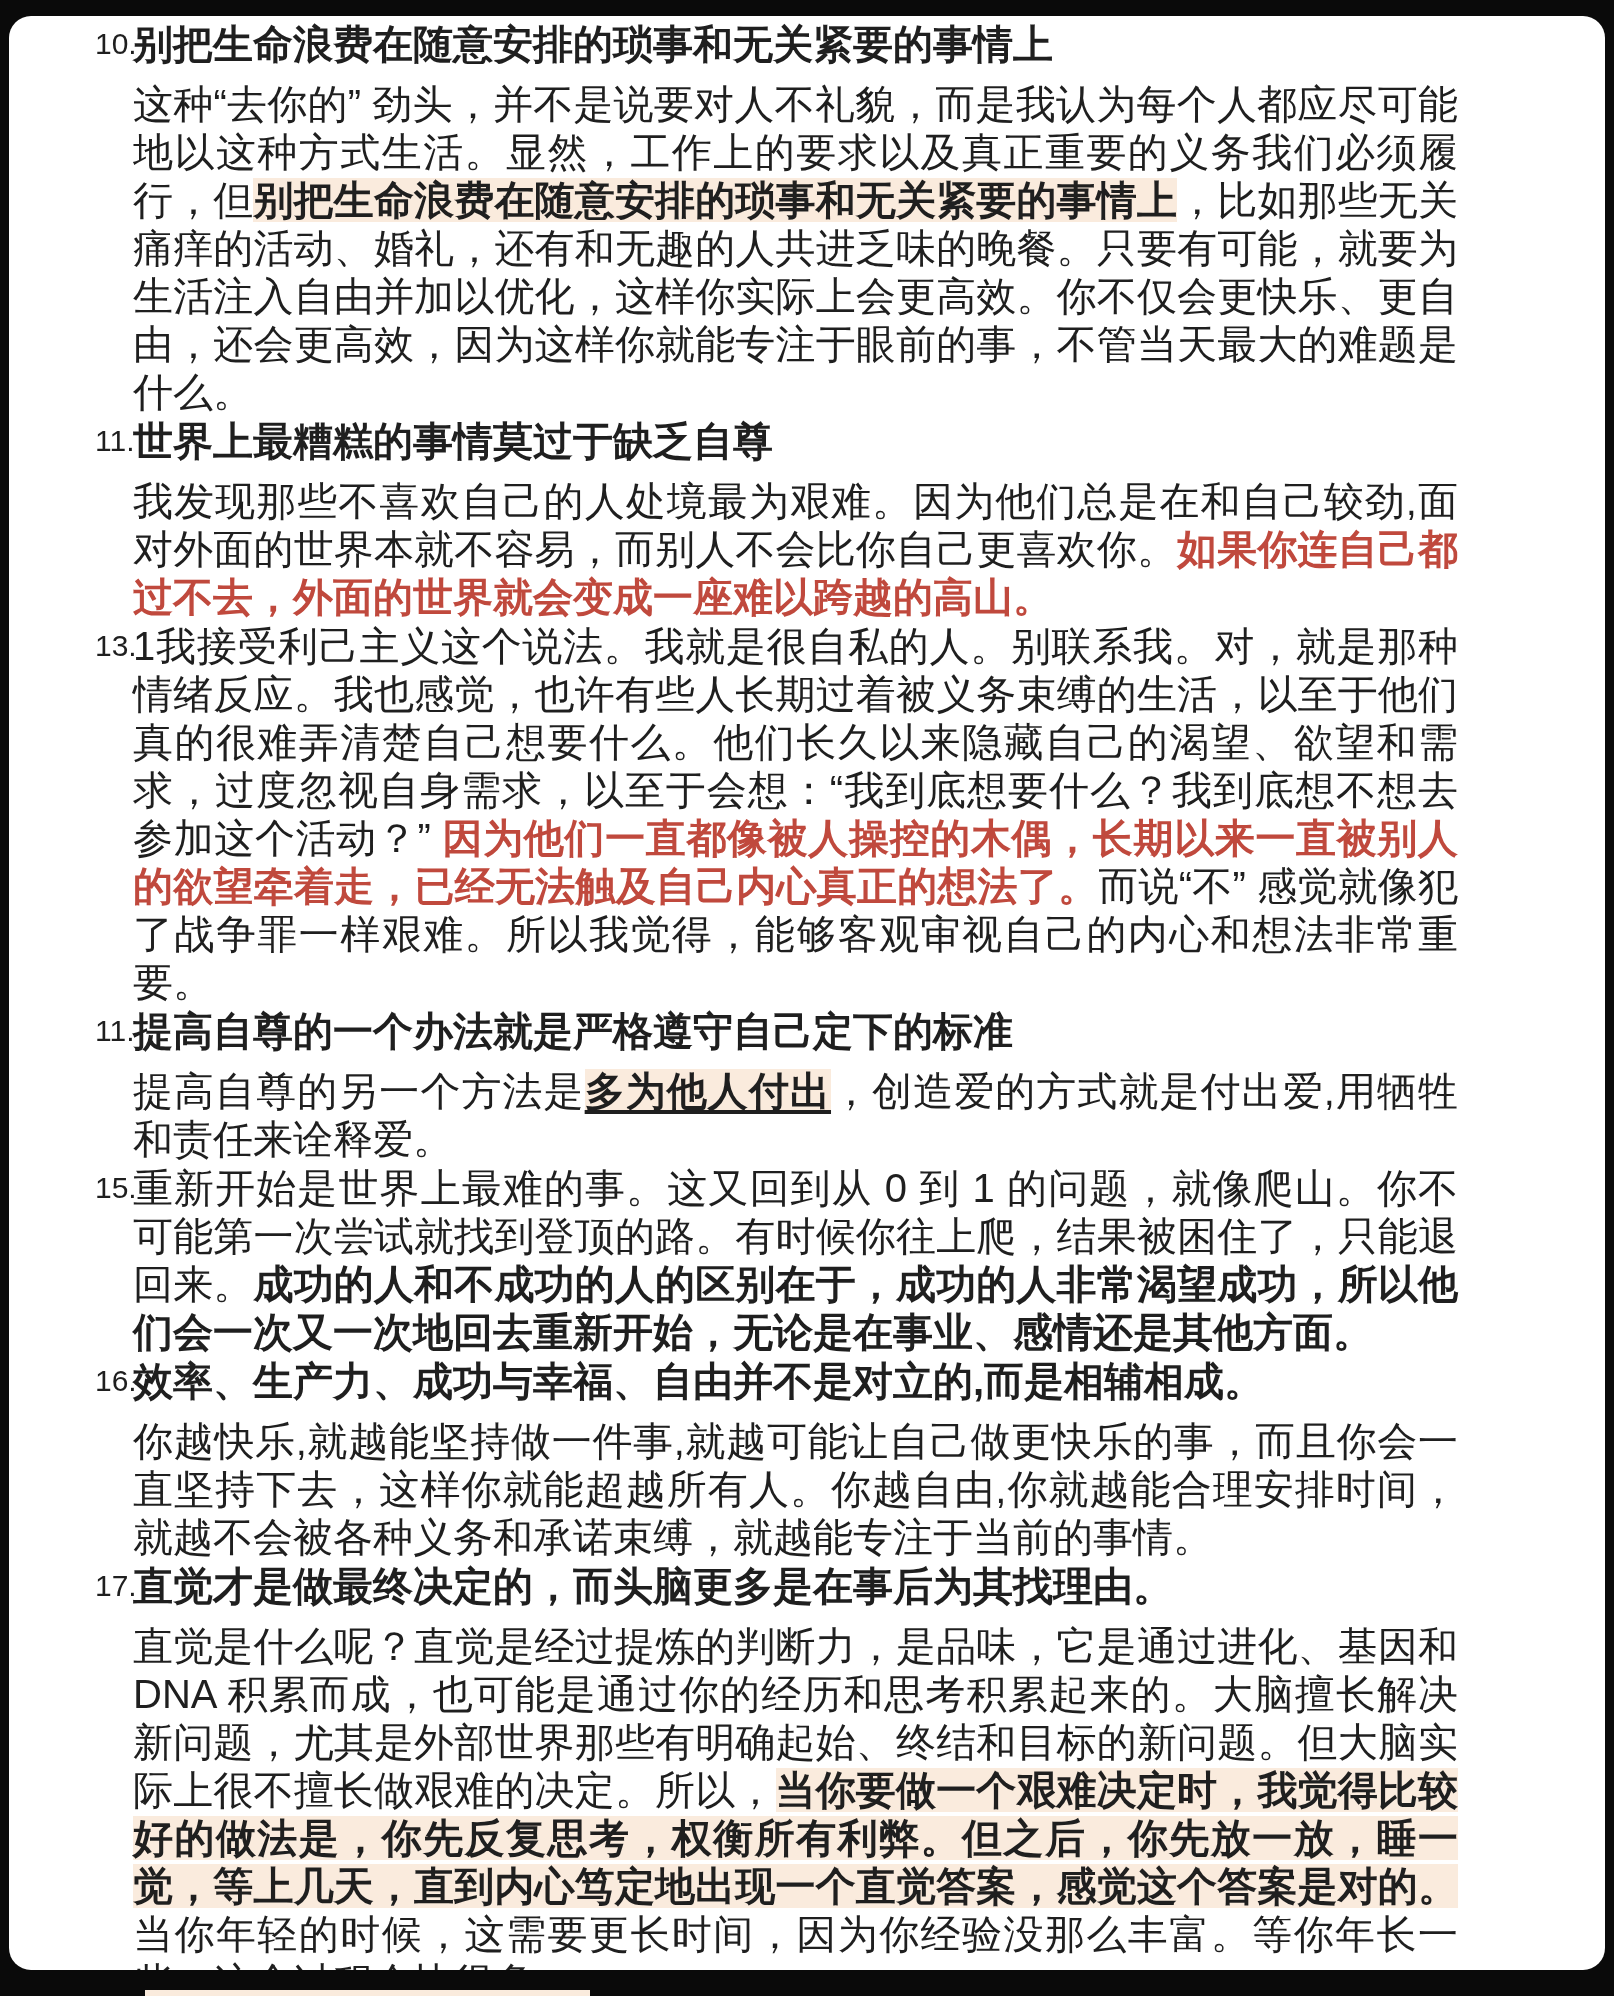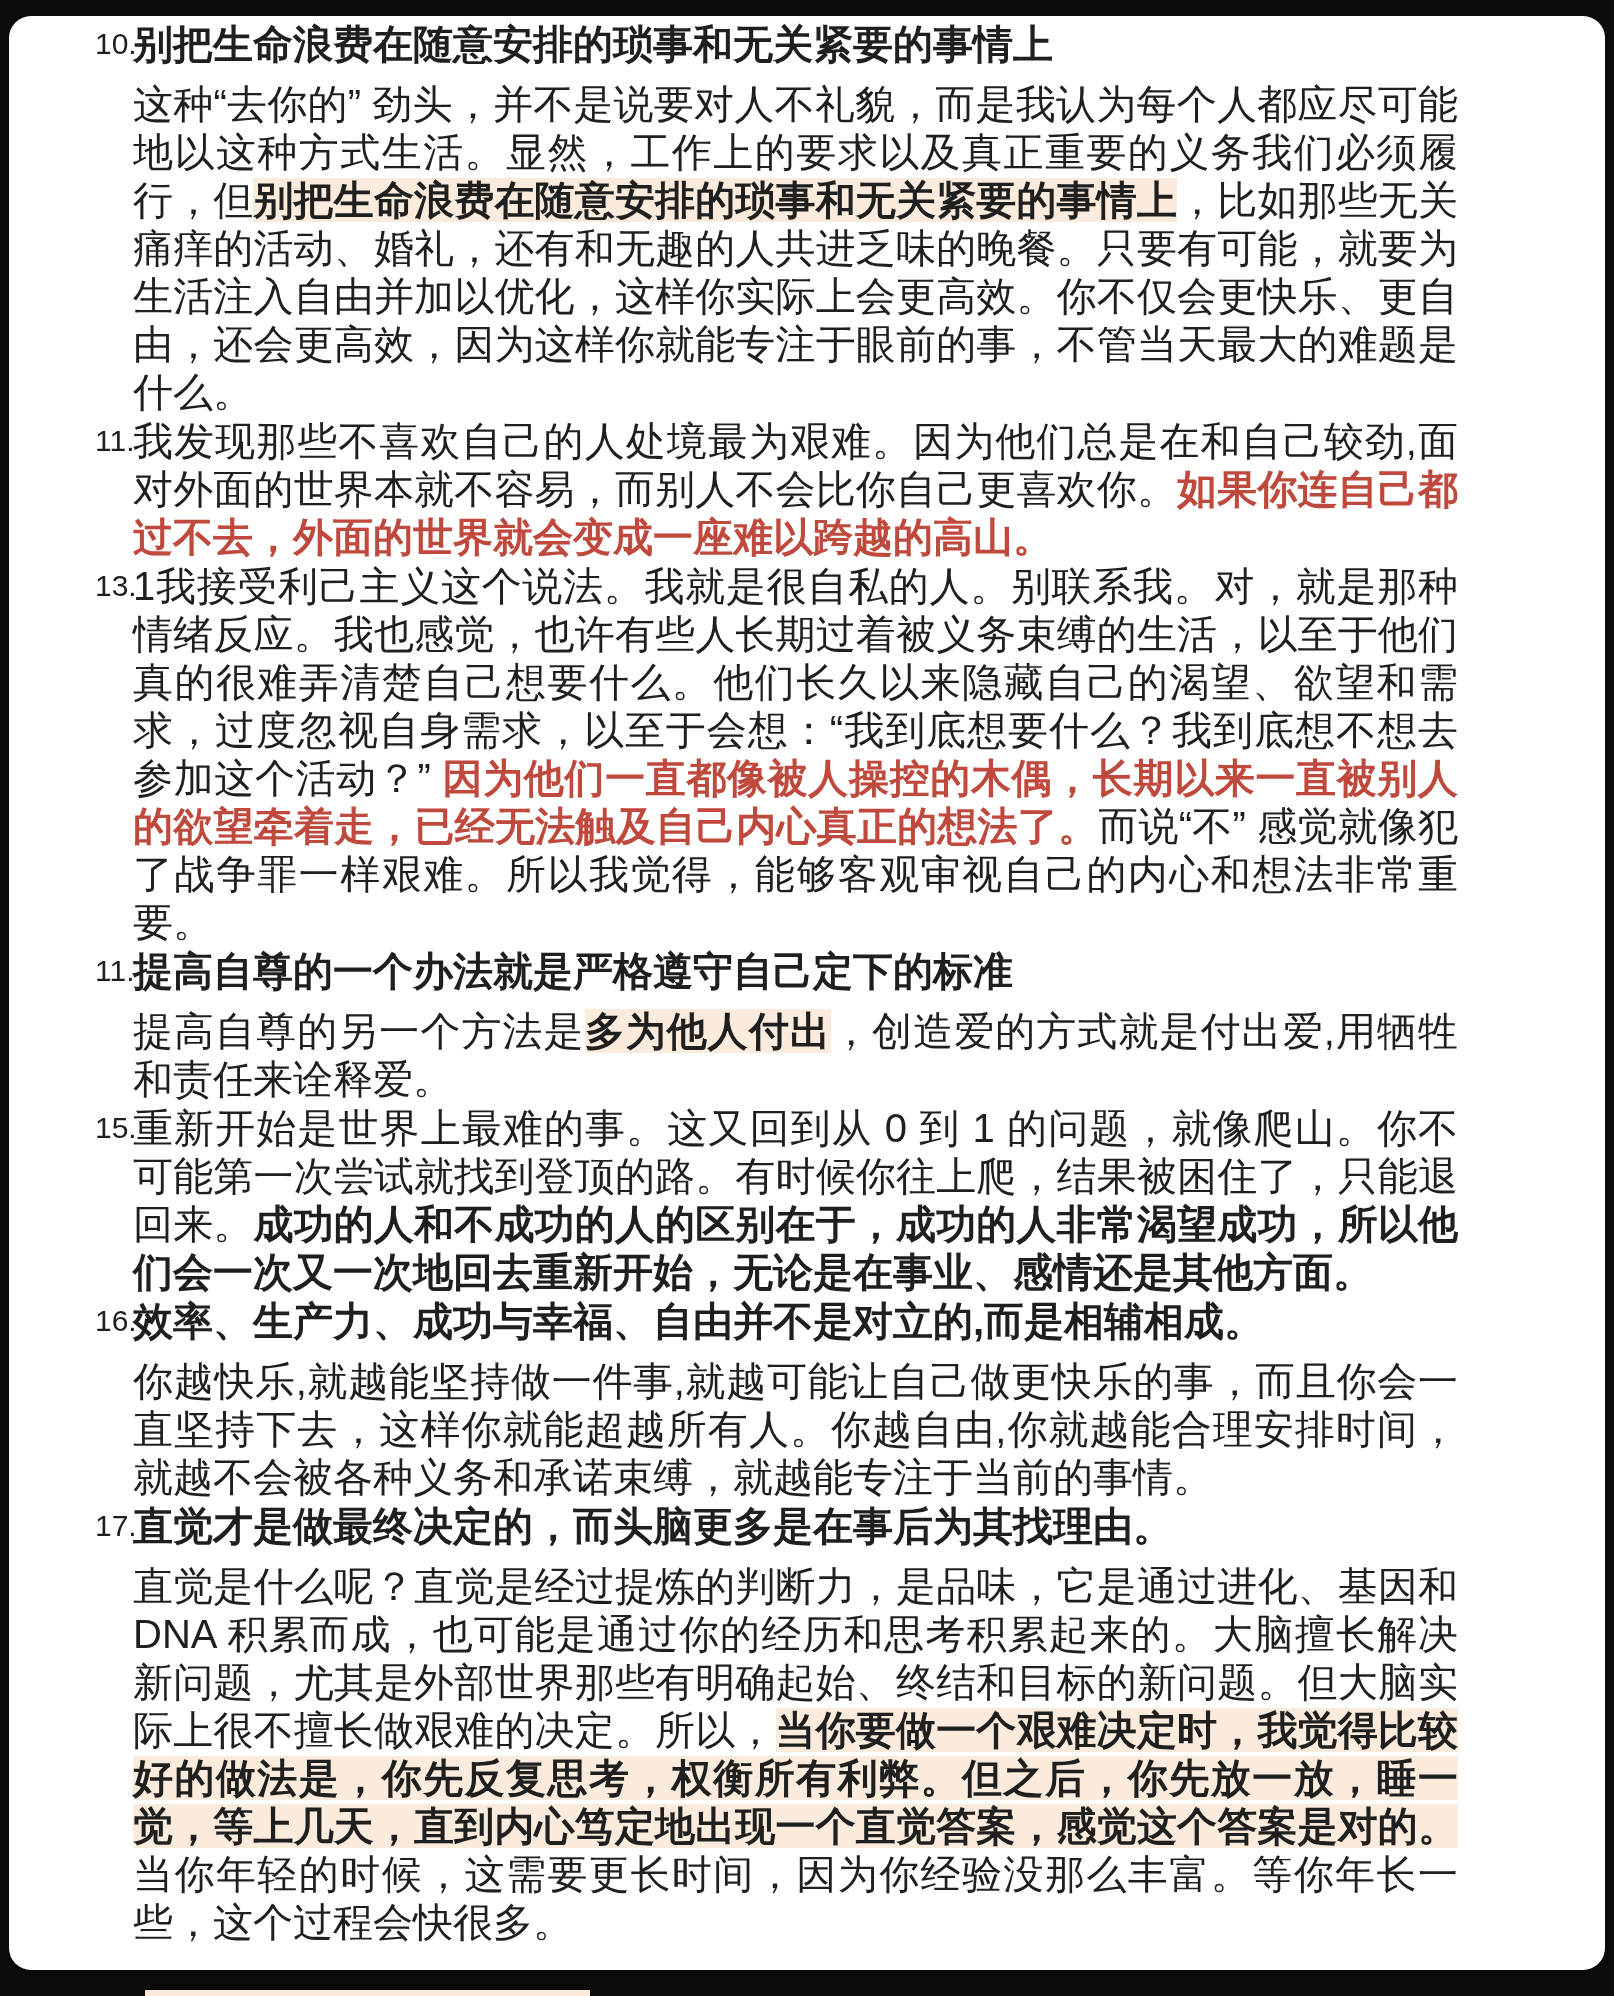--- a/index.html
+++ b/index.html
@@ -37,21 +37,21 @@
     font-size: 40px;
     line-height: 48px;
     color: #1f1f1f;
     word-break: break-all;
     text-align: justify;
   }
   .heading { font-weight: 700; }
   span.b { font-weight: 700; }
   span.hl { background: #faebdd; }
   span.red { color: #c0493d; }
-  span.u { text-underline-offset: 5px; }
+  span.u { text-decoration: underline; text-underline-offset: 5px; }
   .bottom-sliver {
     position: absolute;
     left: 145px; bottom: 0;
     width: 445px; height: 6px;
     background: #faebdd;
   }
 </style>
 </head>
 <body>
 
@@ -60,20 +60,21 @@
       <div class="item">
         <span class="num">10.</span>
         <div class="content">
           <div class="heading"><span>别把生命浪费在随意安排的琐事和无关紧要的事情上</span></div>
           <div class="para"><span>这种“去你的” 劲头，并不是说要对人不礼貌，而是我认为每个人都应尽可能地以这种方式生活。显然，工作上的要求以及真正重要的义务我们必须履行，但</span><span class="b hl">别把生命浪费在随意安排的琐事和无关紧要的事情上</span><span>，比如那些无关痛痒的活动、婚礼，还有和无趣的人共进乏味的晚餐。只要有可能，就要为生活注入自由并加以优化，这样你实际上会更高效。你不仅会更快乐、更自由，还会更高效，因为这样你就能专注于眼前的事，不管当天最大的难题是什么。</span></div>
         </div>
       </div>
       <div class="item">
         <span class="num">11.</span>
         <div class="content">
+          <div class="heading"><span>世界上最糟糕的事情莫过于缺乏自尊</span></div>
           <div class="para"><span>我发现那些不喜欢自己的人处境最为艰难。因为他们总是在和自己较劲,面对外面的世界本就不容易，而别人不会比你自己更喜欢你。</span><span class="red b">如果你连自己都过不去，外面的世界就会变成一座难以跨越的高山。</span></div>
         </div>
       </div>
       <div class="item">
         <span class="num">13.</span>
         <div class="content">
           <div class="para"><span>1我接受利己主义这个说法。我就是很自私的人。别联系我。对，就是那种情绪反应。我也感觉，也许有些人长期过着被义务束缚的生活，以至于他们真的很难弄清楚自己想要什么。他们长久以来隐藏自己的渴望、欲望和需求，过度忽视自身需求，以至于会想：“我到底想要什么？我到底想不想去参加这个活动？” </span><span class="red b">因为他们一直都像被人操控的木偶，长期以来一直被别人的欲望牵着走，已经无法触及自己内心真正的想法了。</span><span>而说“不” 感觉就像犯了战争罪一样艰难。所以我觉得，能够客观审视自己的内心和想法非常重要。</span></div>
         </div>
       </div>
       <div class="item">

